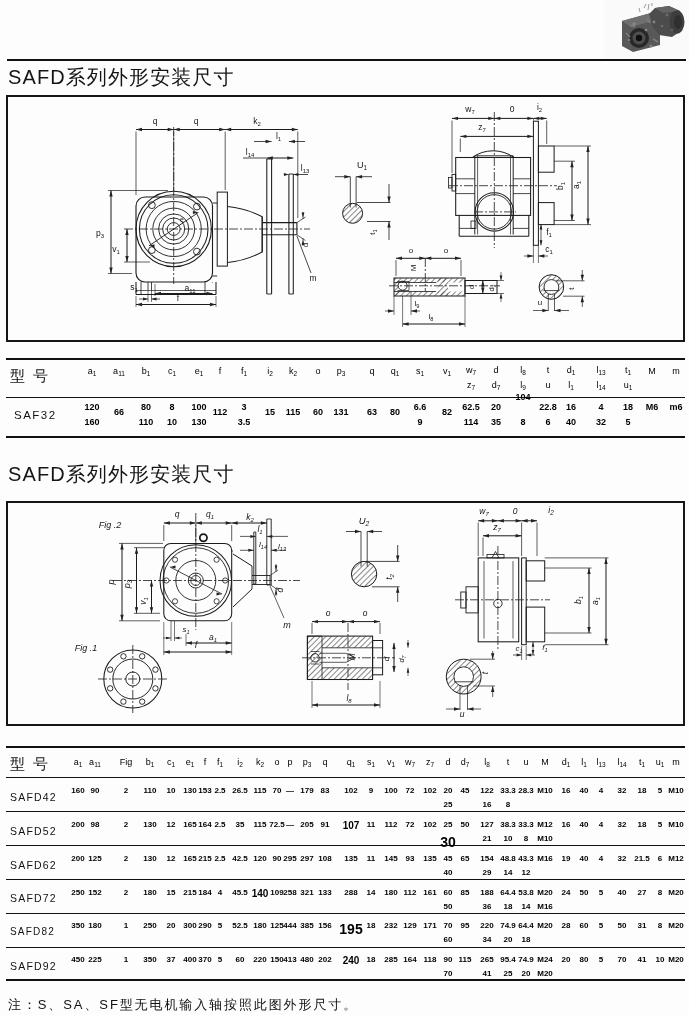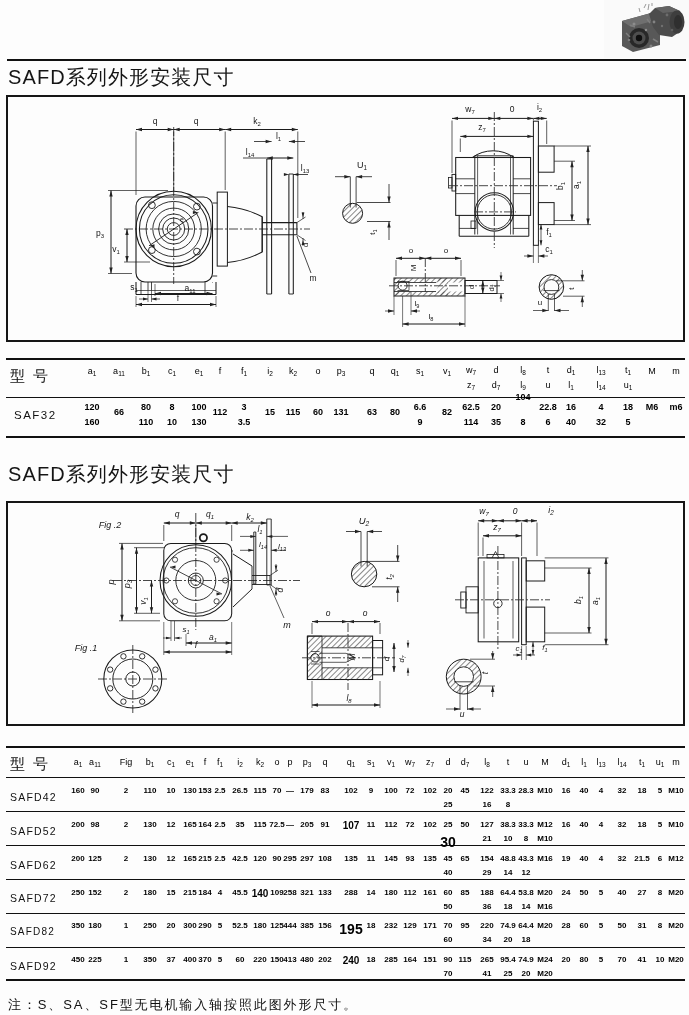--- a/index.html
+++ b/index.html
@@ -357,21 +357,21 @@
 <div class="cell" style="left:240px;top:955px;font-size:8px">60</div>
 <div class="cell" style="left:260px;top:955px;font-size:8px">220</div>
 <div class="cell" style="left:277px;top:955px;font-size:8px">150</div>
 <div class="cell" style="left:290px;top:955px;font-size:8px">413</div>
 <div class="cell" style="left:307px;top:955px;font-size:8px">480</div>
 <div class="cell" style="left:325px;top:955px;font-size:8px">202</div>
 <div class="cell" style="left:351px;top:955px;font-size:10px">240</div>
 <div class="cell" style="left:371px;top:955px;font-size:8px">18</div>
 <div class="cell" style="left:391px;top:955px;font-size:8px">285</div>
 <div class="cell" style="left:410px;top:955px;font-size:8px">164</div>
-<div class="cell" style="left:430px;top:955px;font-size:8px">151</div>
+<div class="cell" style="left:430px;top:955px;font-size:8px">118</div>
 <div class="cell" style="left:448px;top:955px;font-size:8px">90</div>
 <div class="cell" style="left:448px;top:969px;font-size:8px">70</div>
 <div class="cell" style="left:465px;top:955px;font-size:8px">115</div>
 <div class="cell" style="left:487px;top:955px;font-size:8px">265</div>
 <div class="cell" style="left:487px;top:969px;font-size:8px">41</div>
 <div class="cell" style="left:508px;top:955px;font-size:8px">95.4</div>
 <div class="cell" style="left:508px;top:969px;font-size:8px">25</div>
 <div class="cell" style="left:526px;top:955px;font-size:8px">74.9</div>
 <div class="cell" style="left:526px;top:969px;font-size:8px">20</div>
 <div class="cell" style="left:545px;top:955px;font-size:8px">M24</div>

